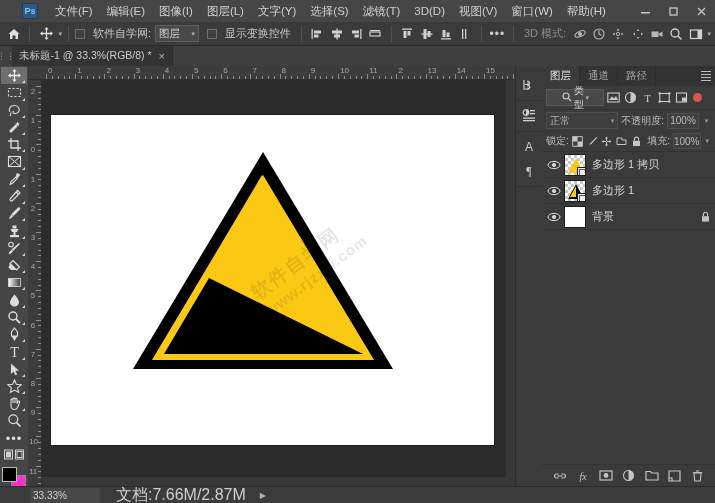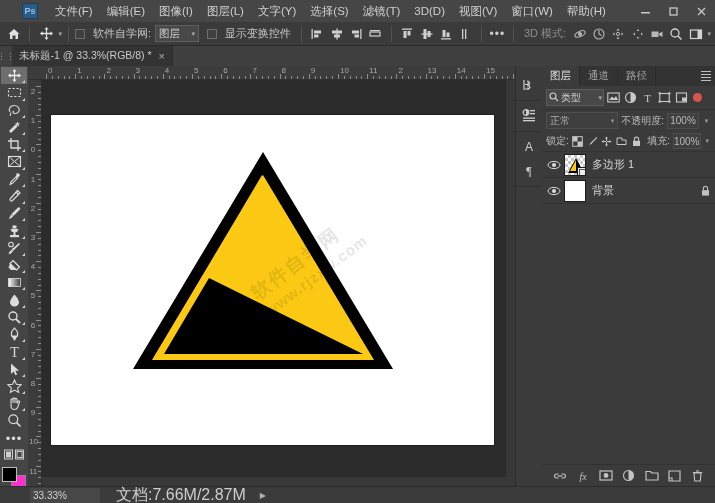--- a/index.html
+++ b/index.html
@@ -170,21 +170,21 @@
   .pmenu { margin-left: auto; width: 18px; display: flex; align-items: center; justify-content: center; color: #bdbdbd; }
   .pmenu .bars { width: 10px; }
   .pmenu .bars i { display: block; height: 1px; background: #bdbdbd; margin: 2px 0; }
 
   .filter-row {
     height: 24px; display: flex; align-items: center; padding: 0 4px; gap: 2px;
     border-bottom: 1px solid #323232;
   }
   .filter-sel {
     display: flex; align-items: center; height: 17px; background: #484848;
-    border: 1px solid #5a5a5a; padding: 0 1px; width: 58px; font-size: 10px; color: #cfcfcf;
+    border: 1px solid #5a5a5a; padding: 0 14px; width: 58px; font-size: 10px; color: #cfcfcf;
   }
   .filter-sel .mg { margin: 0 2px 0 1px; color: #cfcfcf; }
   .fico { width: 15px; height: 17px; display: flex; align-items: center; justify-content: center; color: #c9c9c9; }
   .fswitch { width: 9px; height: 9px; border-radius: 50%; background: #d9534f; margin-left: 2px; }
 
   .blend-row {
     height: 21px; display: flex; align-items: center; padding: 0 4px; gap: 3px;
   }
   .blend-sel {
     height: 17px; flex: 1; background: #3f3f3f; border: 1px solid #4e4e4e;
@@ -940,20 +940,36 @@
       </div>
       <span class="mini-lbl" style="margin-left:2px;">填充:</span>
       <div class="mini-val">100%</div>
       <span class="mini-ar">▾</span>
     </div>
 
     <div class="layer-list">
 
 
 
+      <div class="layer-row">
+        <div class="eye">
+          <svg width="14" height="10" viewBox="0 0 14 10">
+              <ellipse cx="7" cy="5" rx="6" ry="3.6" fill="none" stroke="#d8d8d8" stroke-width="1"></ellipse>
+              <circle cx="7" cy="5" r="2.1" fill="#d8d8d8"></circle>
+            </svg>
+        </div>
+        <div class="thumb">
+          <span class="checker"></span>
+          <svg width="22" height="22" viewBox="0 0 22 22">
+              <polygon points="11,3 19,18 3,18" fill="#fbc913"></polygon>
+            </svg>
+          <span class="vlink"></span>
+        </div>
+        <span class="layer-name">多边形 1 拷贝</span>
+      </div>
 
       <div class="layer-row">
         <div class="eye">
           <svg width="14" height="10" viewBox="0 0 14 10">
               <ellipse cx="7" cy="5" rx="6" ry="3.6" fill="none" stroke="#d8d8d8" stroke-width="1"></ellipse>
               <circle cx="7" cy="5" r="2.1" fill="#d8d8d8"></circle>
             </svg>
         </div>
         <div class="thumb">
           <span class="checker"></span>

